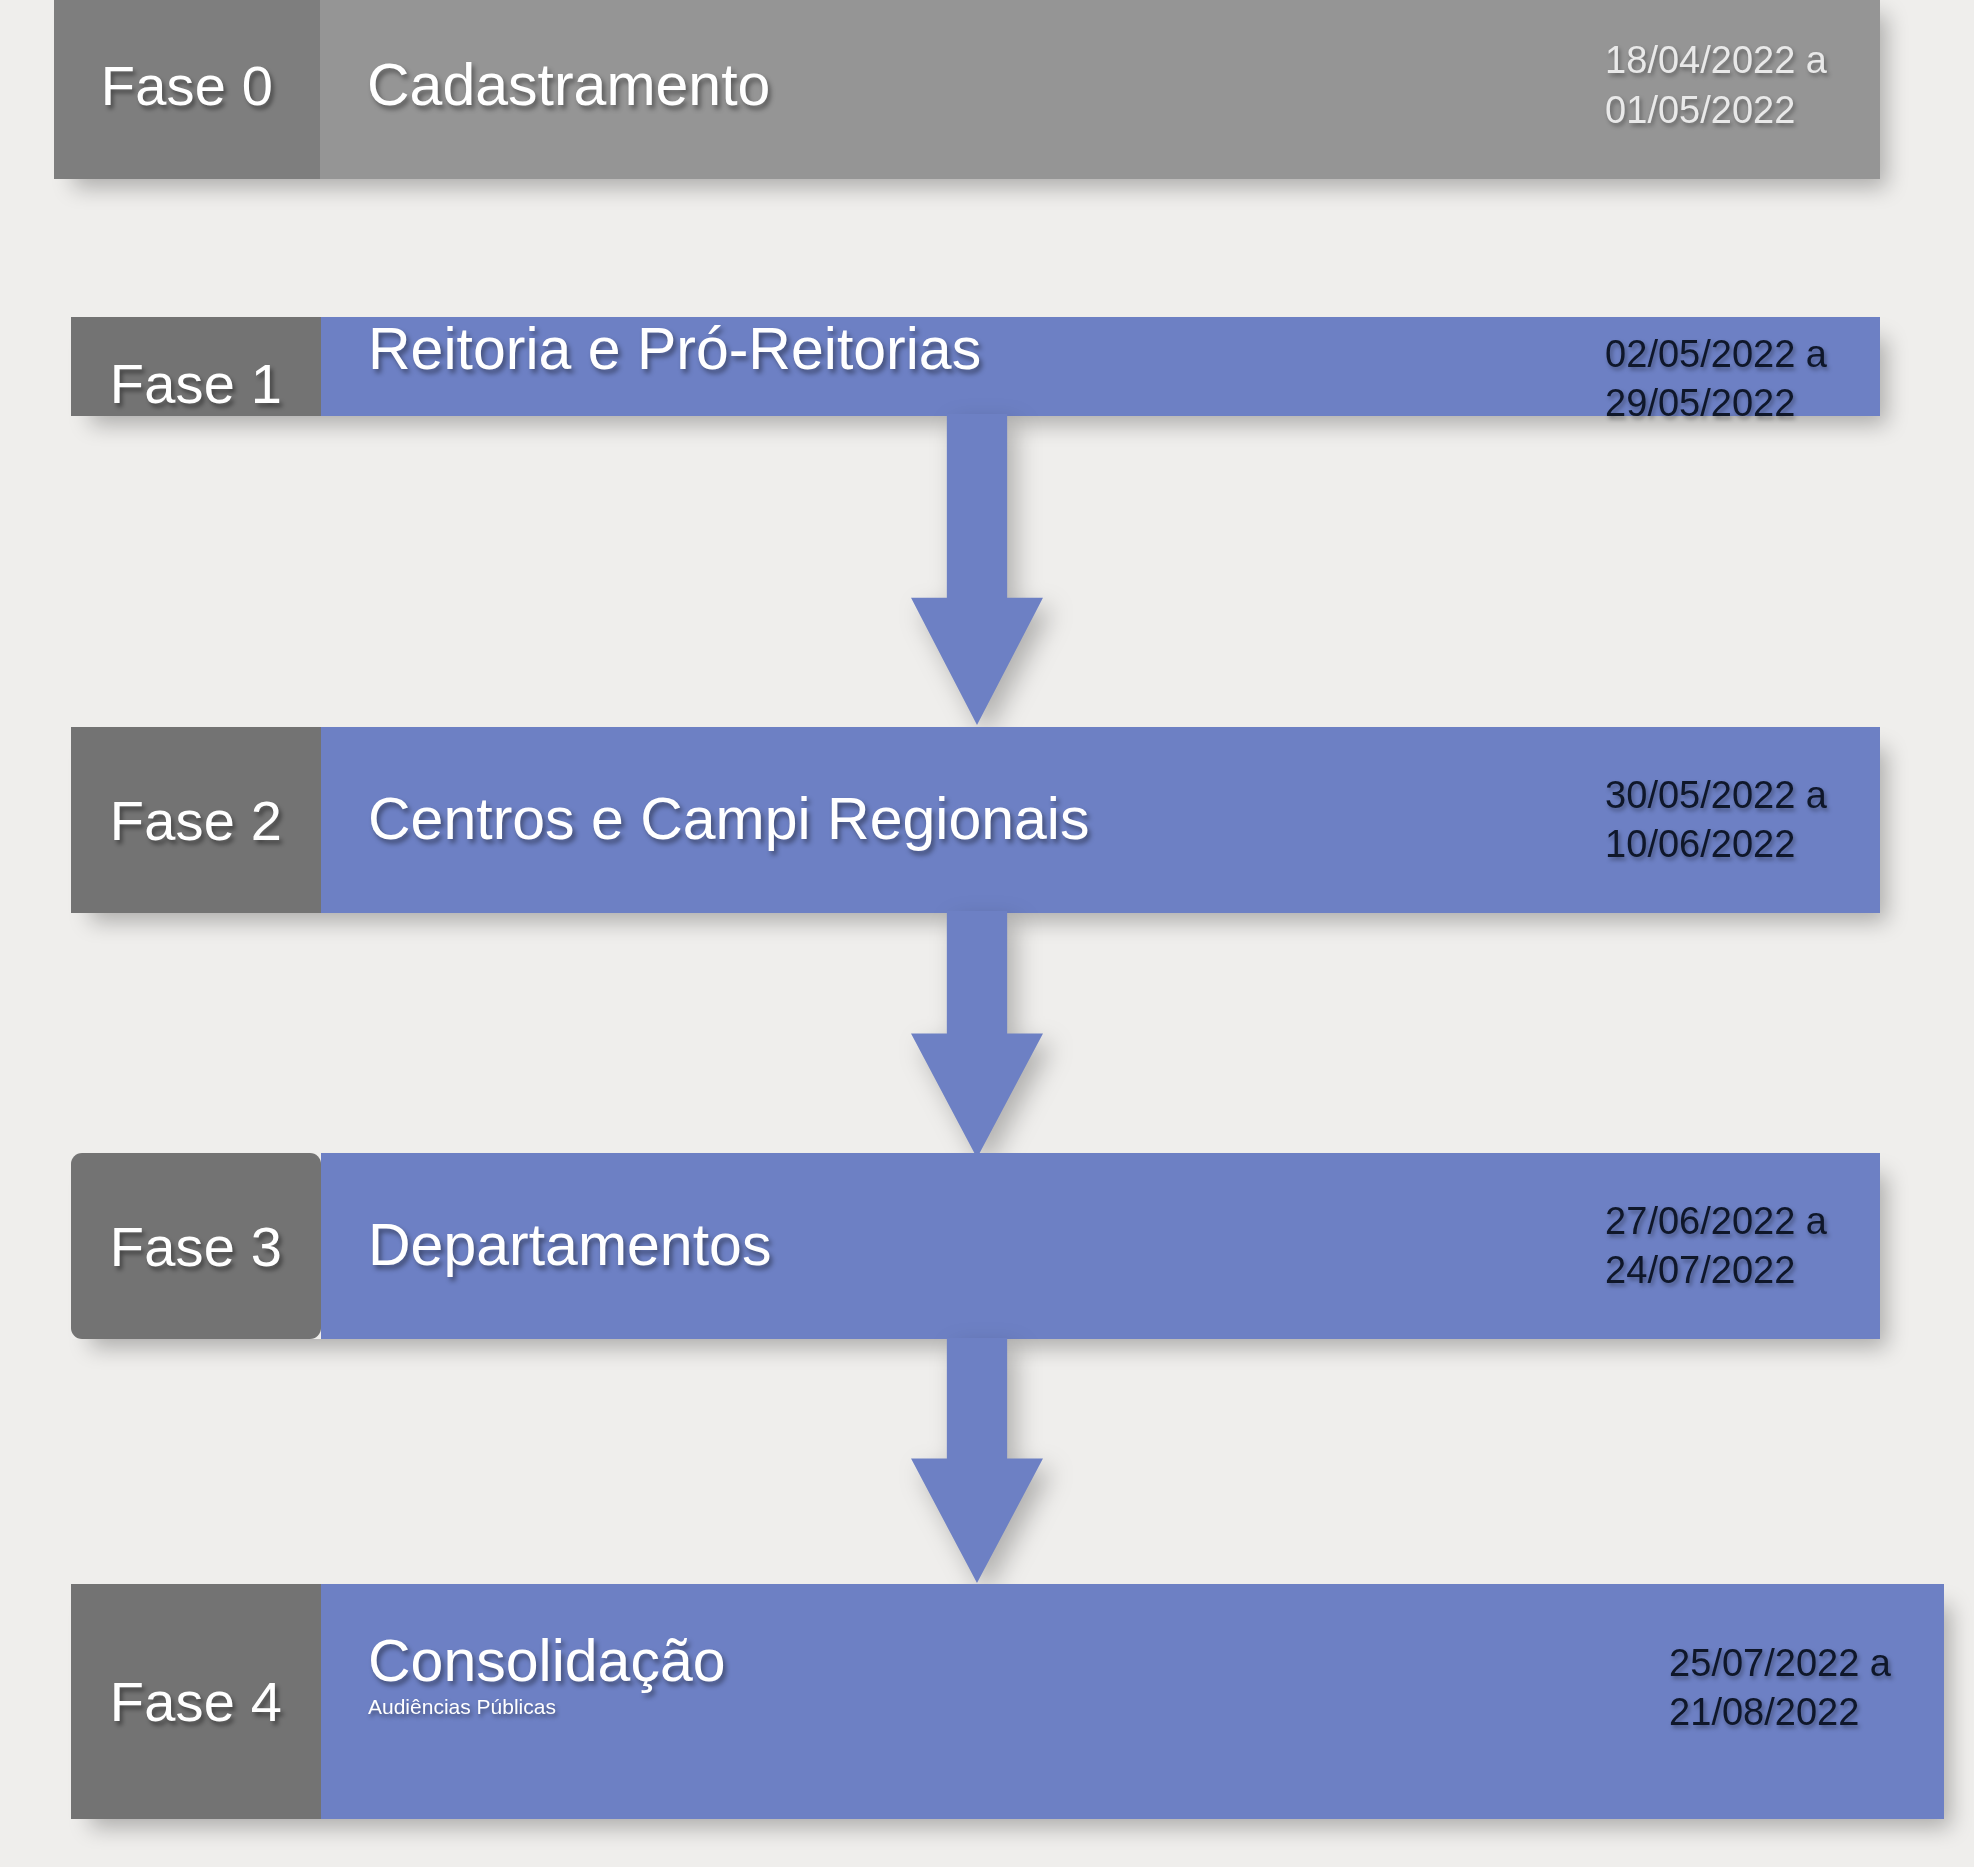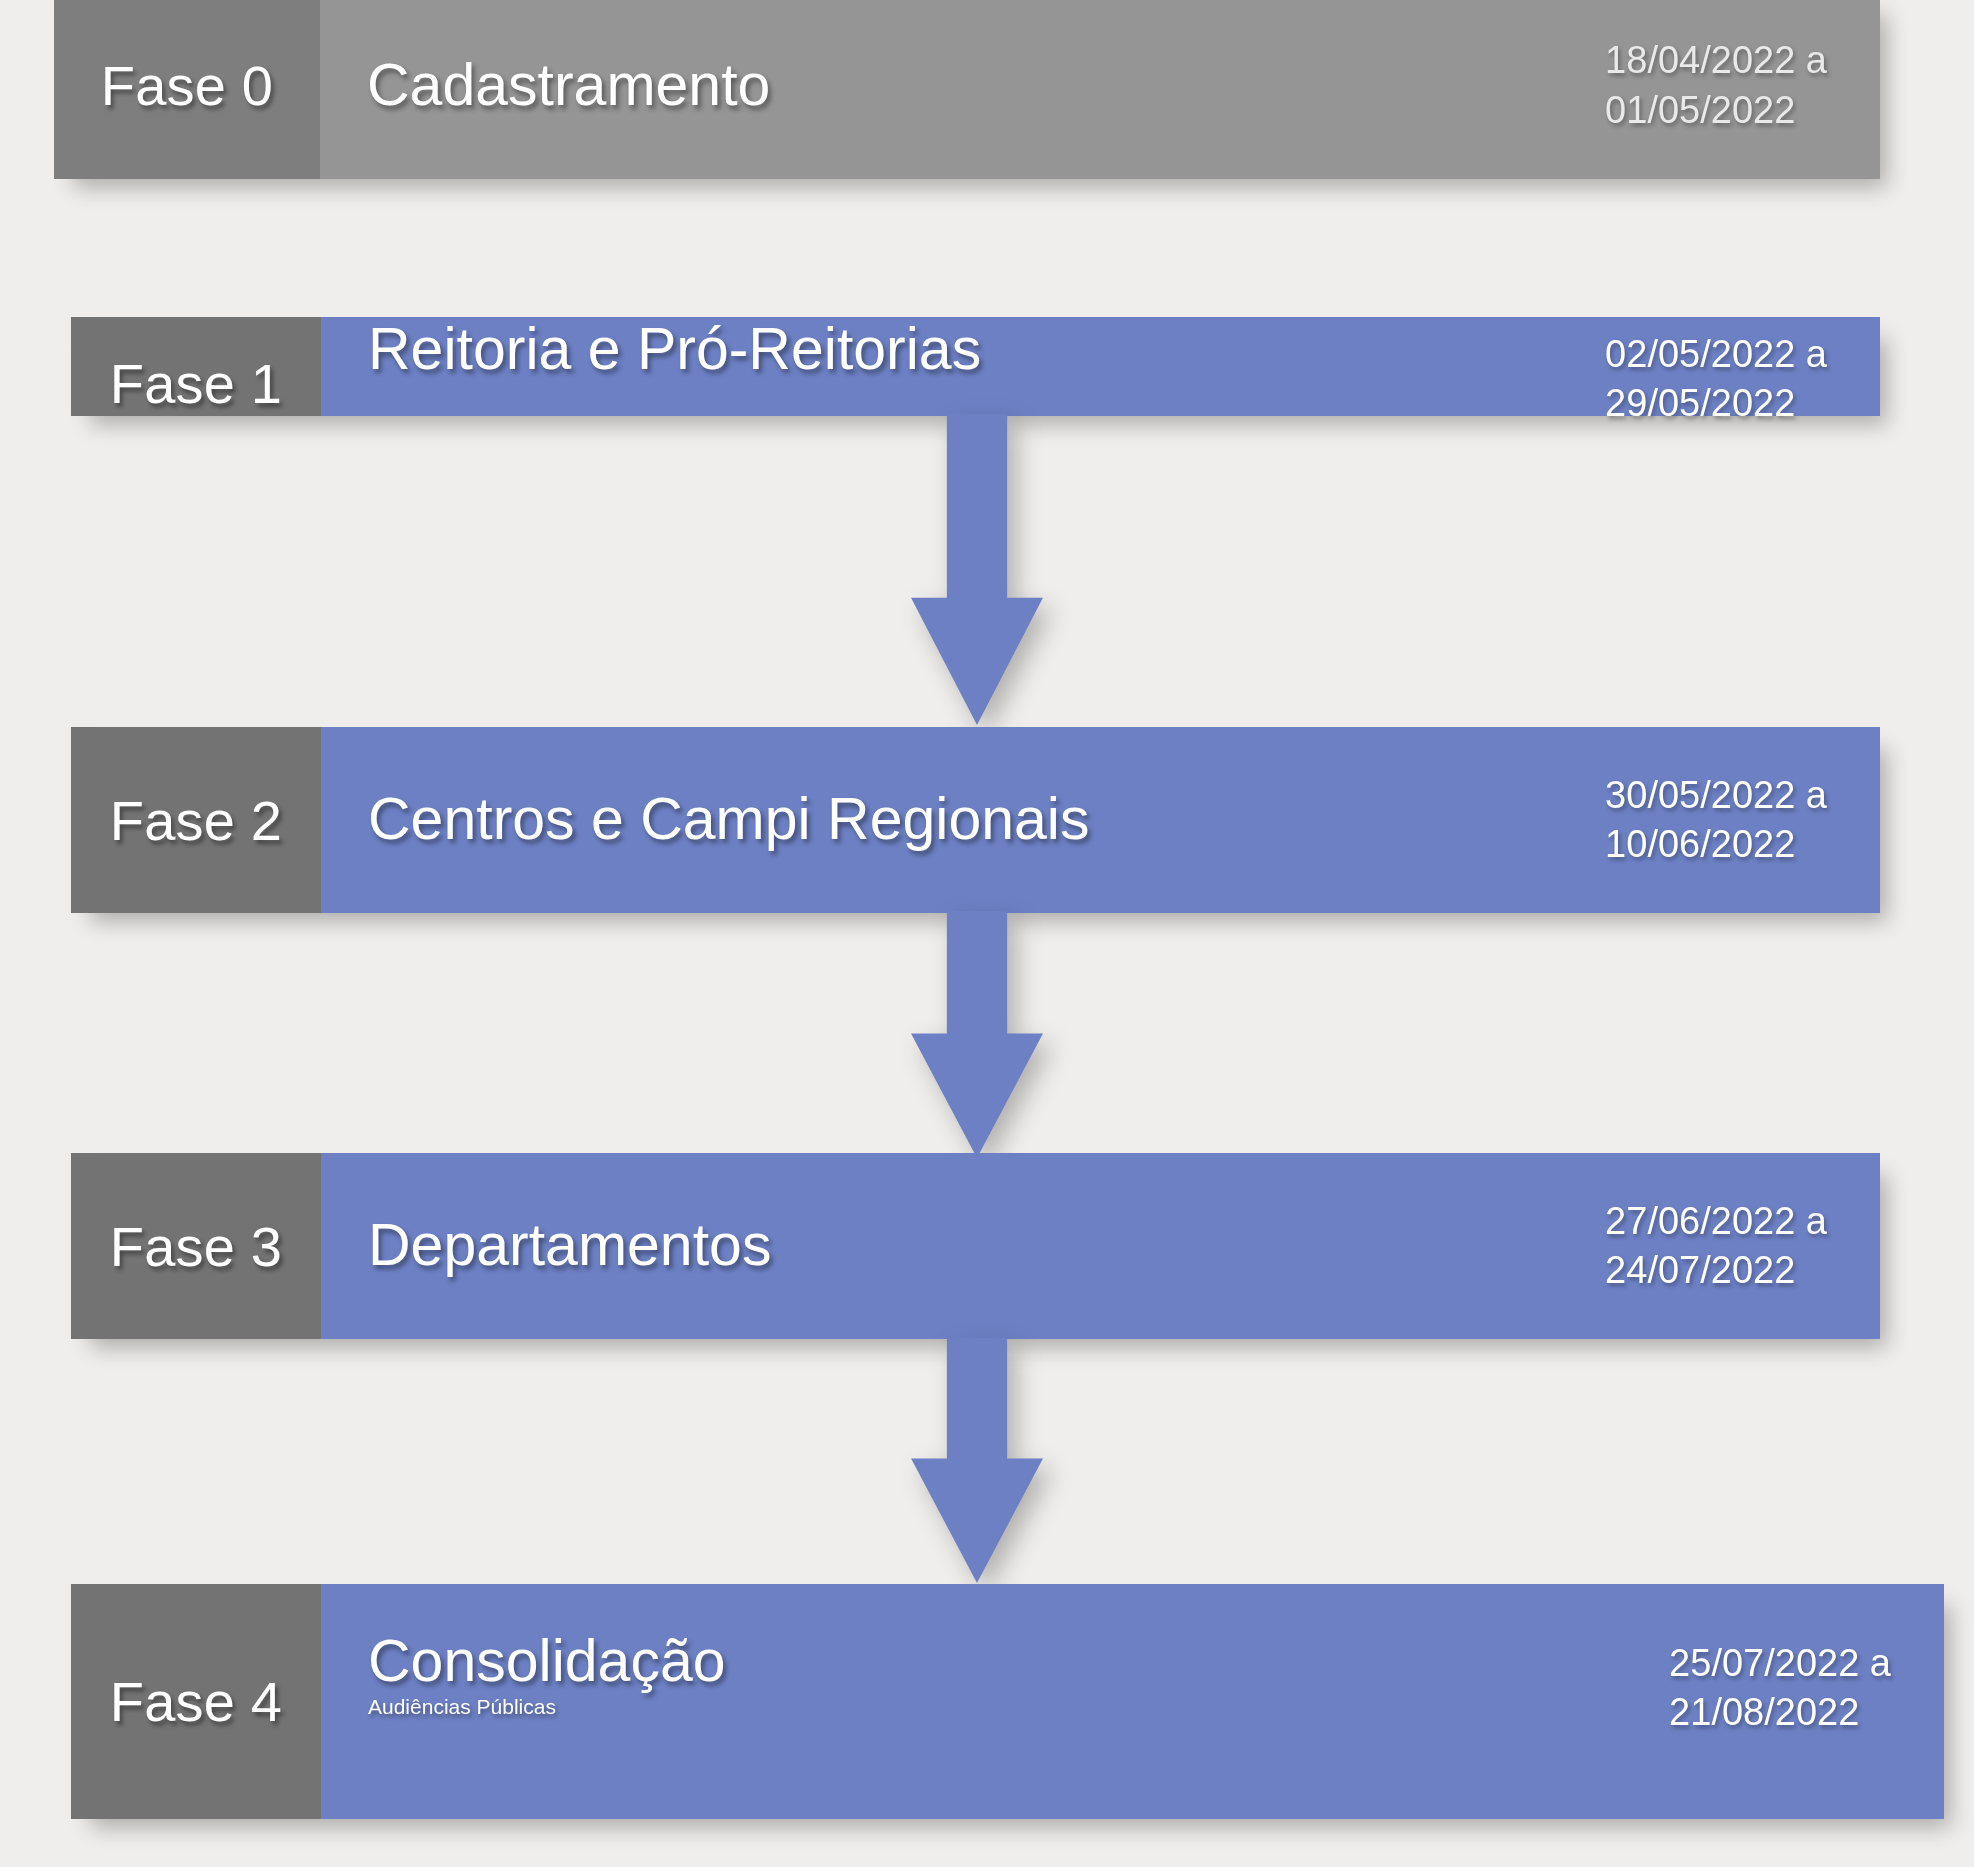--- a/index.html
+++ b/index.html
@@ -84,21 +84,21 @@
     font-weight: 400;
     line-height: 1.2;
     white-space: nowrap;
     margin-top: 1.9px;
     text-shadow: 1.9px 2.8px 4.7px rgba(0,0,0,0.42);
   }
 
   .band-dates {
     position: absolute;
     right: 53px;
-    color: #ffffff;
+    color: #0f172a;
     font-size: 38px;
     font-weight: 400;
     line-height: 1.30;
     text-align: left;
     white-space: nowrap;
     text-shadow: 1.9px 2.8px 4.7px rgba(0,0,0,0.34);
   }
   .band.gray .band-dates { color: #e9e9e9; }
 
   
@@ -164,21 +164,21 @@
     </div>
   </div>
 
   <div class="arrow" style="left:911px; top:911px; width:132px; height:247px;">
     <svg width="132" height="247" viewBox="0 0 140 262" xmlns="http://www.w3.org/2000/svg">
       <polygon points="38,0 102,0 102,130 140,130 70,262 0,130 38,130" fill="#6d80c4"></polygon>
     </svg>
   </div>
 
   <div class="band blue" style="left:71px; top:1153px; width:1809px; height:186px;">
-    <div class="band-label" style="width:250px;">
+    <div class="band-label" style="width:250px;border-radius:11px;">
       <span class="phase-name">Fase 3</span>
     </div>
     <div class="band-body">
       <div class="title-wrap">
         <span class="band-title">Departamentos</span>
       </div>
       <div class="band-dates">
         <div>27/06/2022 a</div>
         <div>24/07/2022</div>
       </div>

